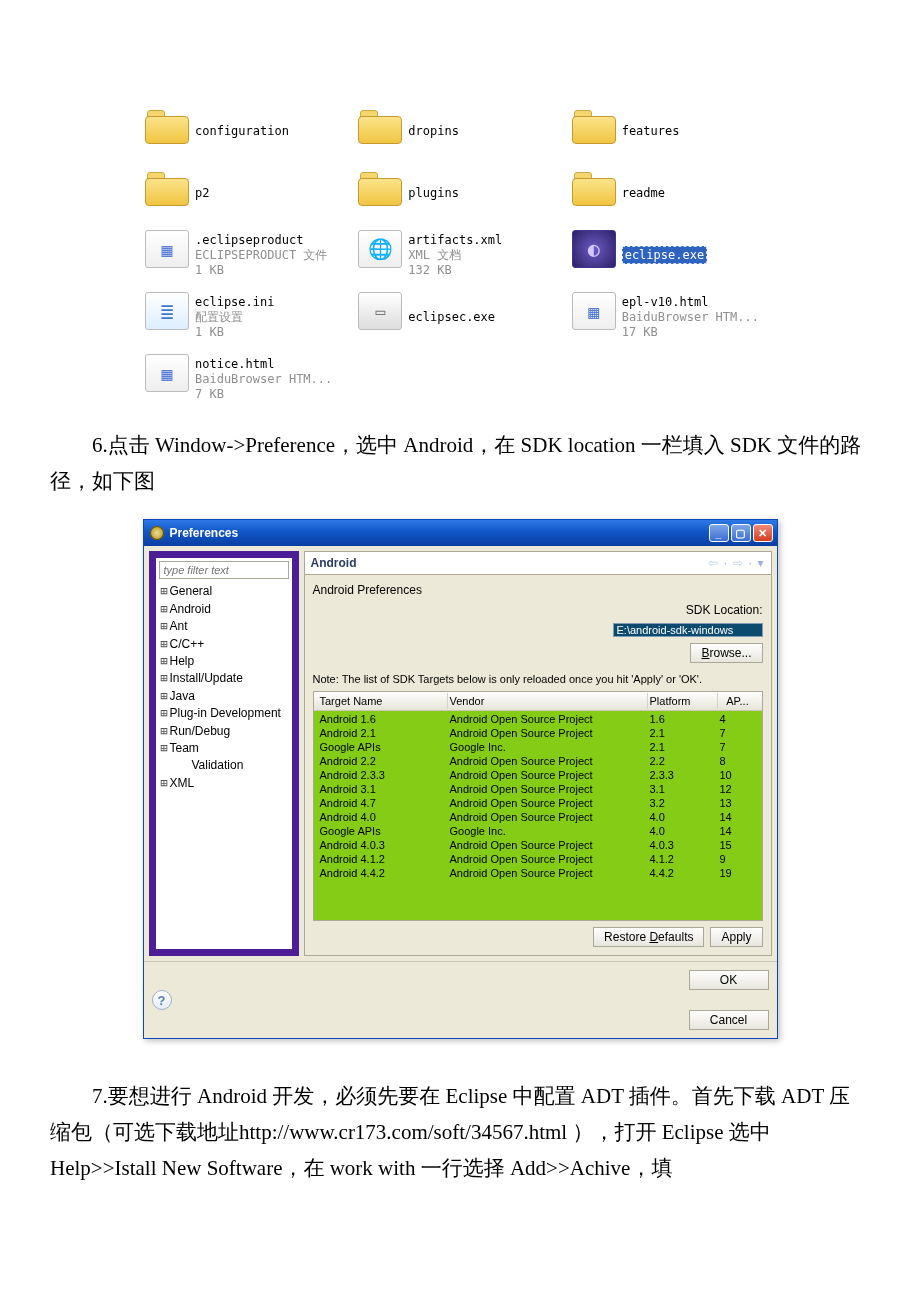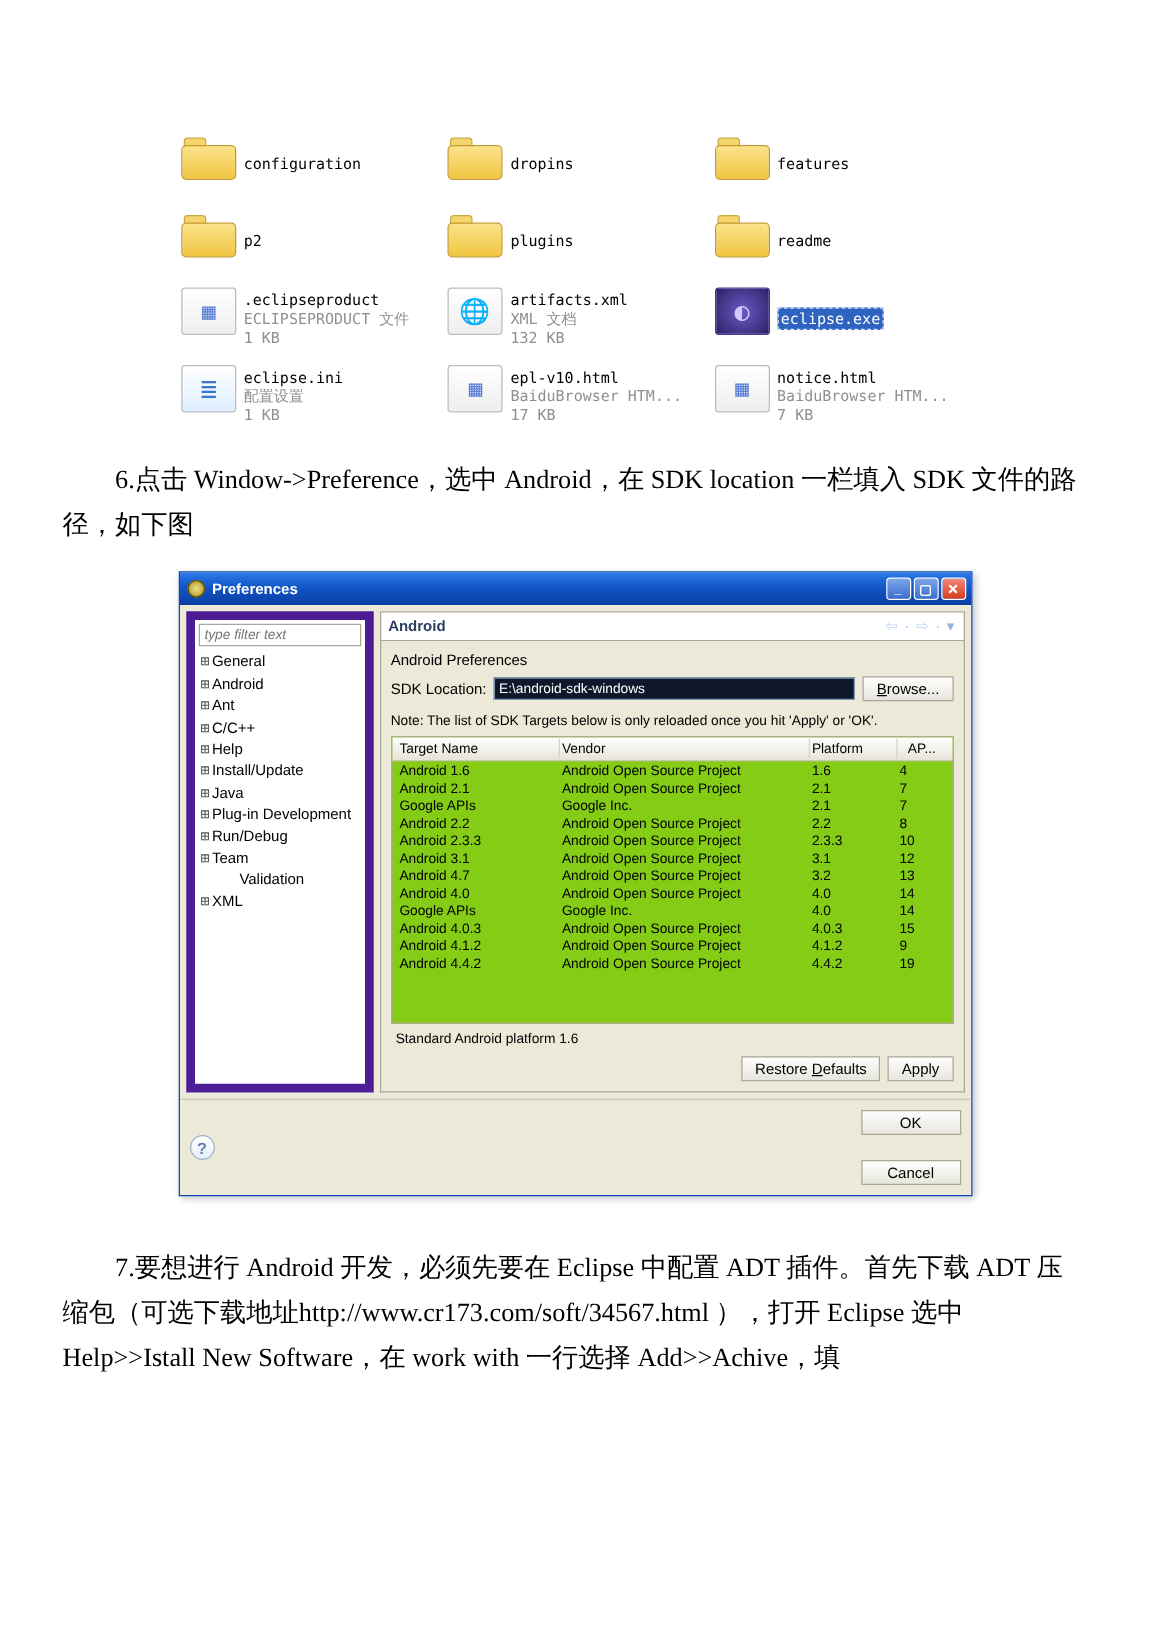--- a/index.html
+++ b/index.html
@@ -181,26 +181,26 @@
   .banner .tools { font-weight:normal; color:#97b2df; font-size:12px; letter-spacing:1px;}
   .banner .tools .arrow-icon { color:#bfd2ef;}
   .content {
     background:#ece9d8;
     border:1px solid #aca899;
     border-top:none;
     padding:8px;
     flex:1;
     display:flex; flex-direction:column;
   }
-  .sdk-row { display:flex; align-items:center; gap:6px; margin:6px 0 4px 0;}
+  .sdk-row { display:flex; align-items:flex-end; gap:6px; margin:6px 0 4px 0;flex-direction:column;}
   .sdk-row input[type=text] {
     flex:1;
     height:18px;
     border:1px solid #7f9db9;
-    background:#0f172a;
+    background:#0c4a6e;
     color:#fff;
     font-size:11px;
     padding:0 3px;
   }
   .btn {
     height:20px;
     padding:0 10px;
     background:linear-gradient(#fefefe,#e7e6dd);
     border:1px solid #aca899;
     font-size:12px;
@@ -284,20 +284,24 @@
         <span class="file-icon globe"></span>
         <div class="file-info"><span class="file-name">artifacts.xml</span><div class="file-sub">XML 文档</div><div class="file-sub">132 KB</div></div>
       </div>
       <div class="file-item">
         <span class="file-icon eclipse-exe"></span>
         <div class="file-info"><span class="file-name file-selected">eclipse.exe</span></div>
       </div>
       <div class="file-item">
         <span class="file-icon ini"></span>
         <div class="file-info"><span class="file-name">eclipse.ini</span><div class="file-sub">配置设置</div><div class="file-sub">1 KB</div></div>
+      </div>
+      <div class="file-item">
+        <span class="file-icon exe"></span>
+        <div class="file-info"><span class="file-name">eclipsec.exe</span></div>
       </div>
       <div class="file-item">
         <span class="file-icon blocks"></span>
         <div class="file-info"><span class="file-name">epl-v10.html</span><div class="file-sub">BaiduBrowser HTM...</div><div class="file-sub">17 KB</div></div>
       </div>
       <div class="file-item">
         <span class="file-icon blocks"></span>
         <div class="file-info"><span class="file-name">notice.html</span><div class="file-sub">BaiduBrowser HTM...</div><div class="file-sub">7 KB</div></div>
       </div>
     </div>
@@ -422,21 +426,20 @@
                   <div>9</div>
                 </div>
                 <div class="trow">
                   <div>Android 4.4.2</div>
                   <div>Android Open Source Project</div>
                   <div>4.4.2</div>
                   <div>19</div>
                 </div>
               </div>
           </div>
-          <div class="status-row">Standard Android platform 1.6</div>
           <div class="action-row">
             <button class="btn"><span>Restore </span><span class="ul">D</span><span>efaults</span></button>
             <button class="btn">Apply</button>
           </div>
         </div>
       </div>
     </div>
     <div class="bottom-bar">
       <span class="help-icon">?</span>
       <div class="ok-cancel">

